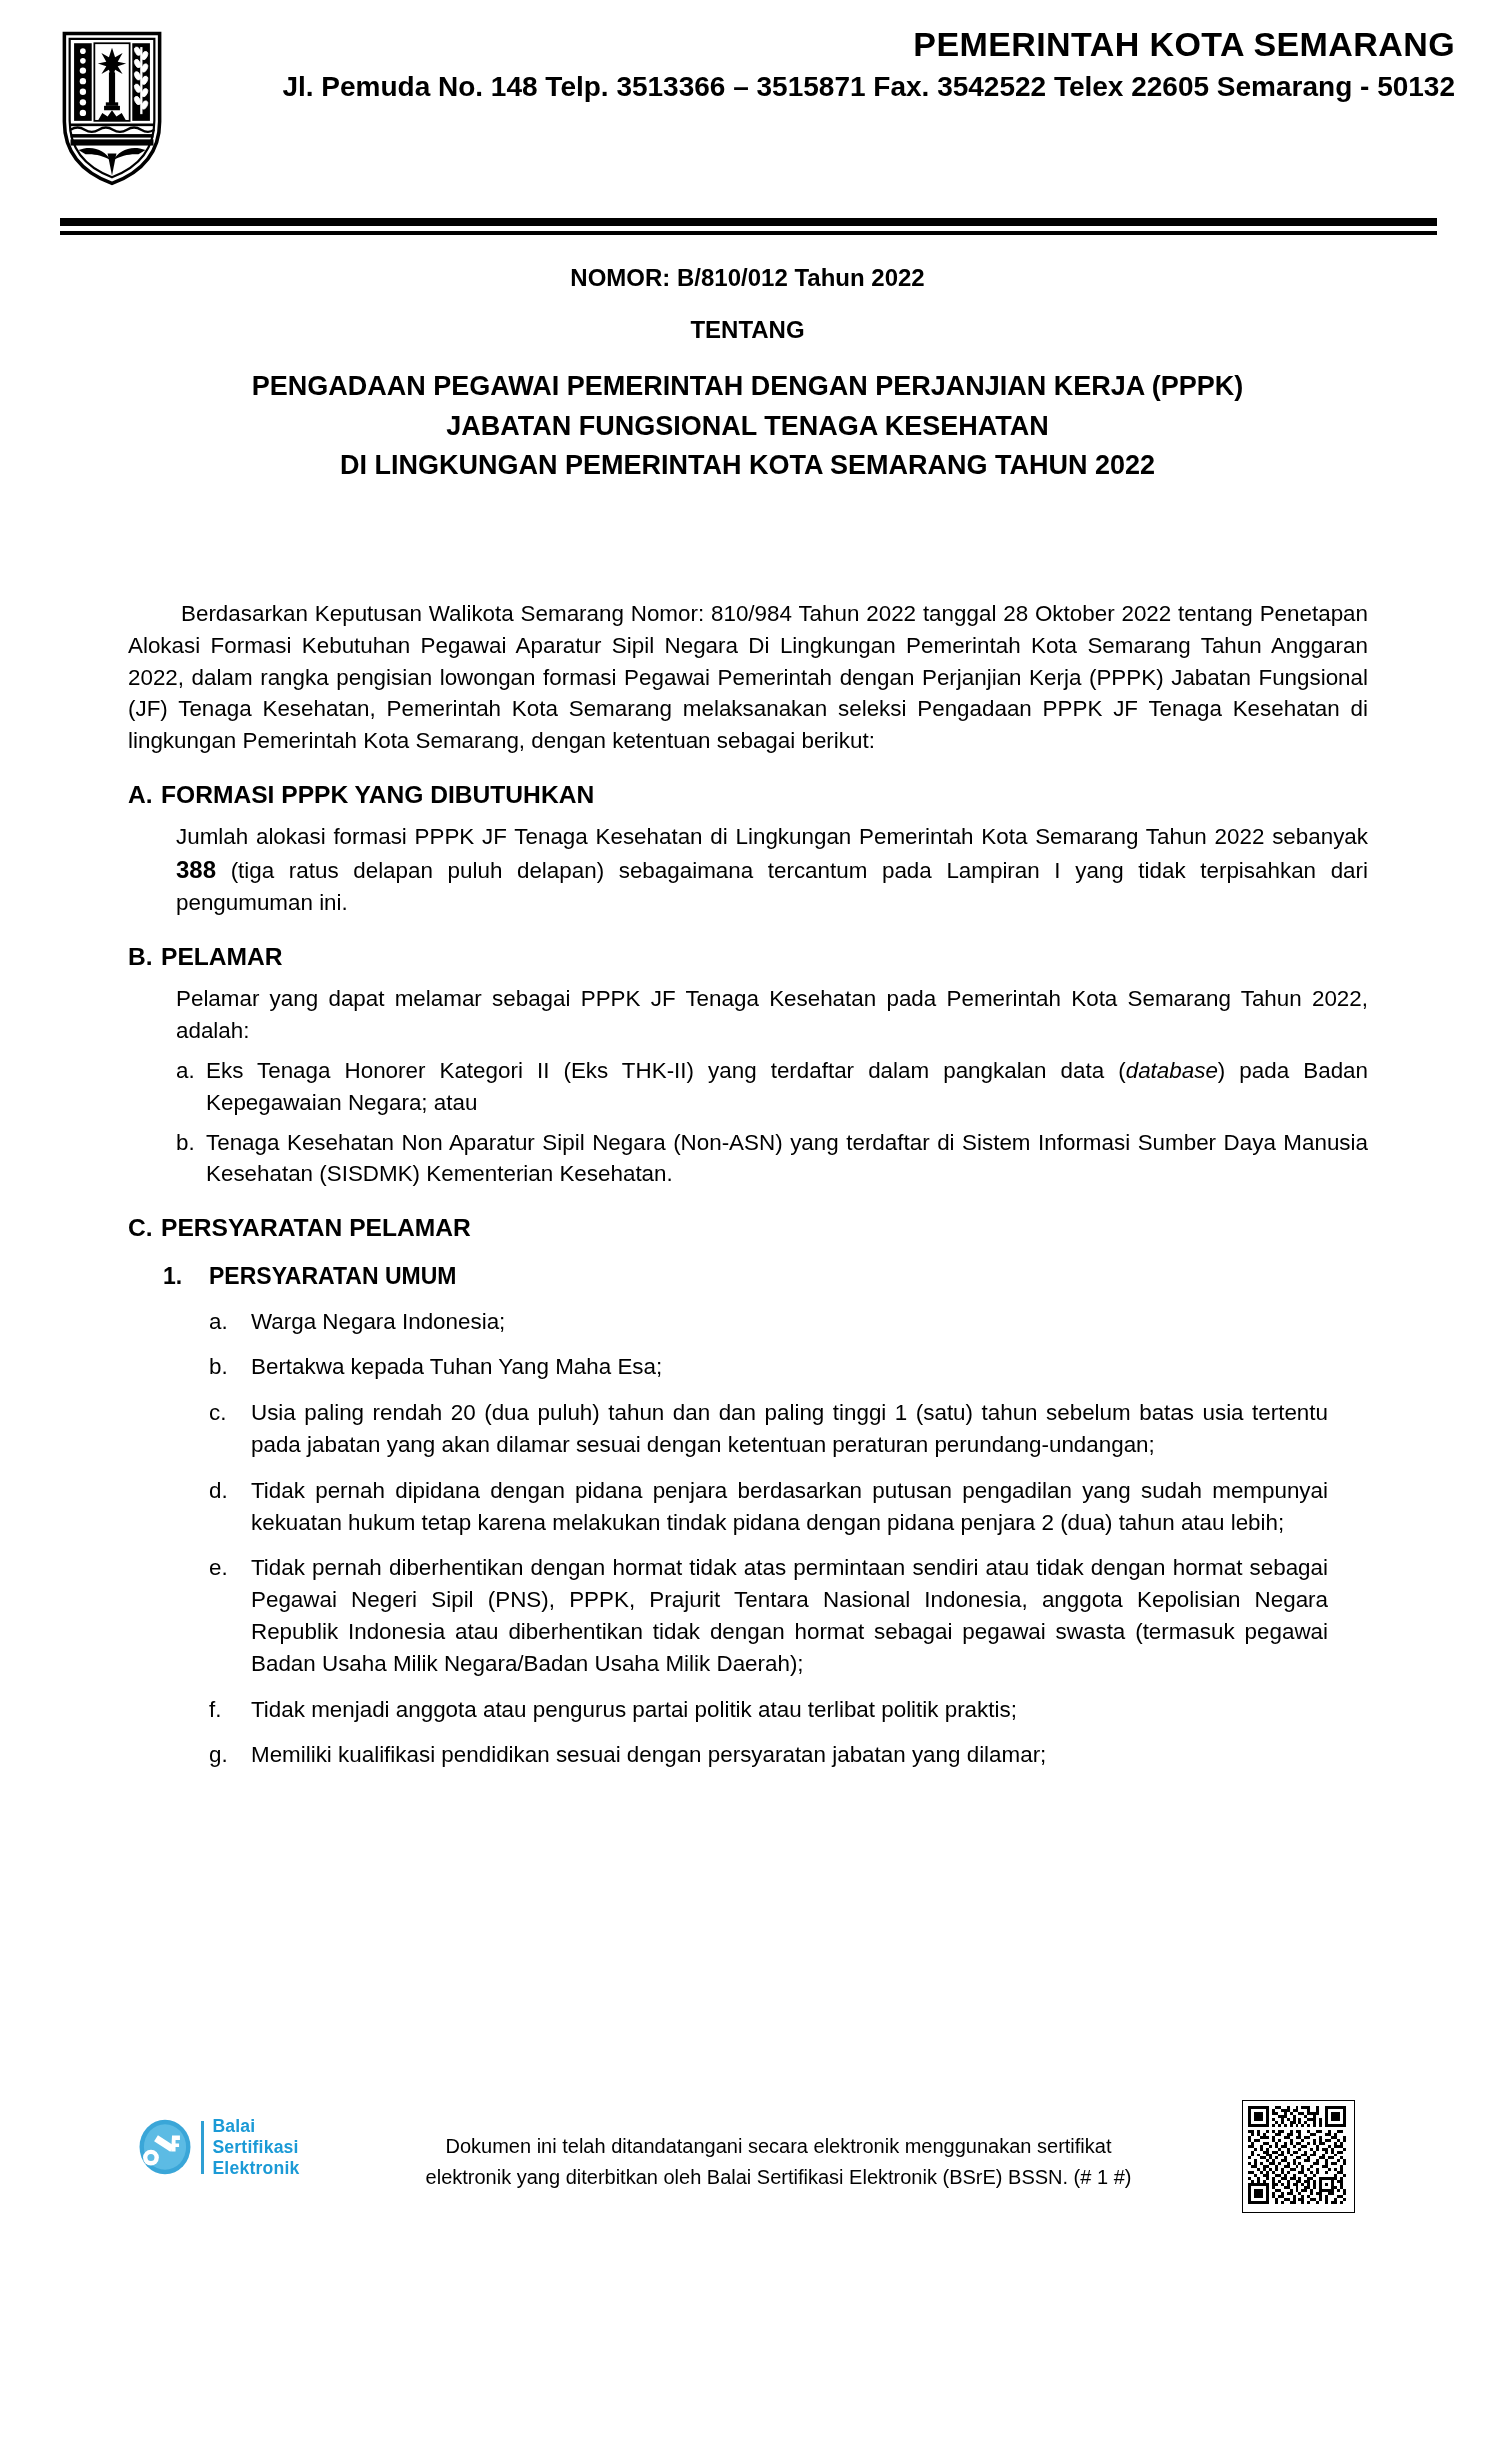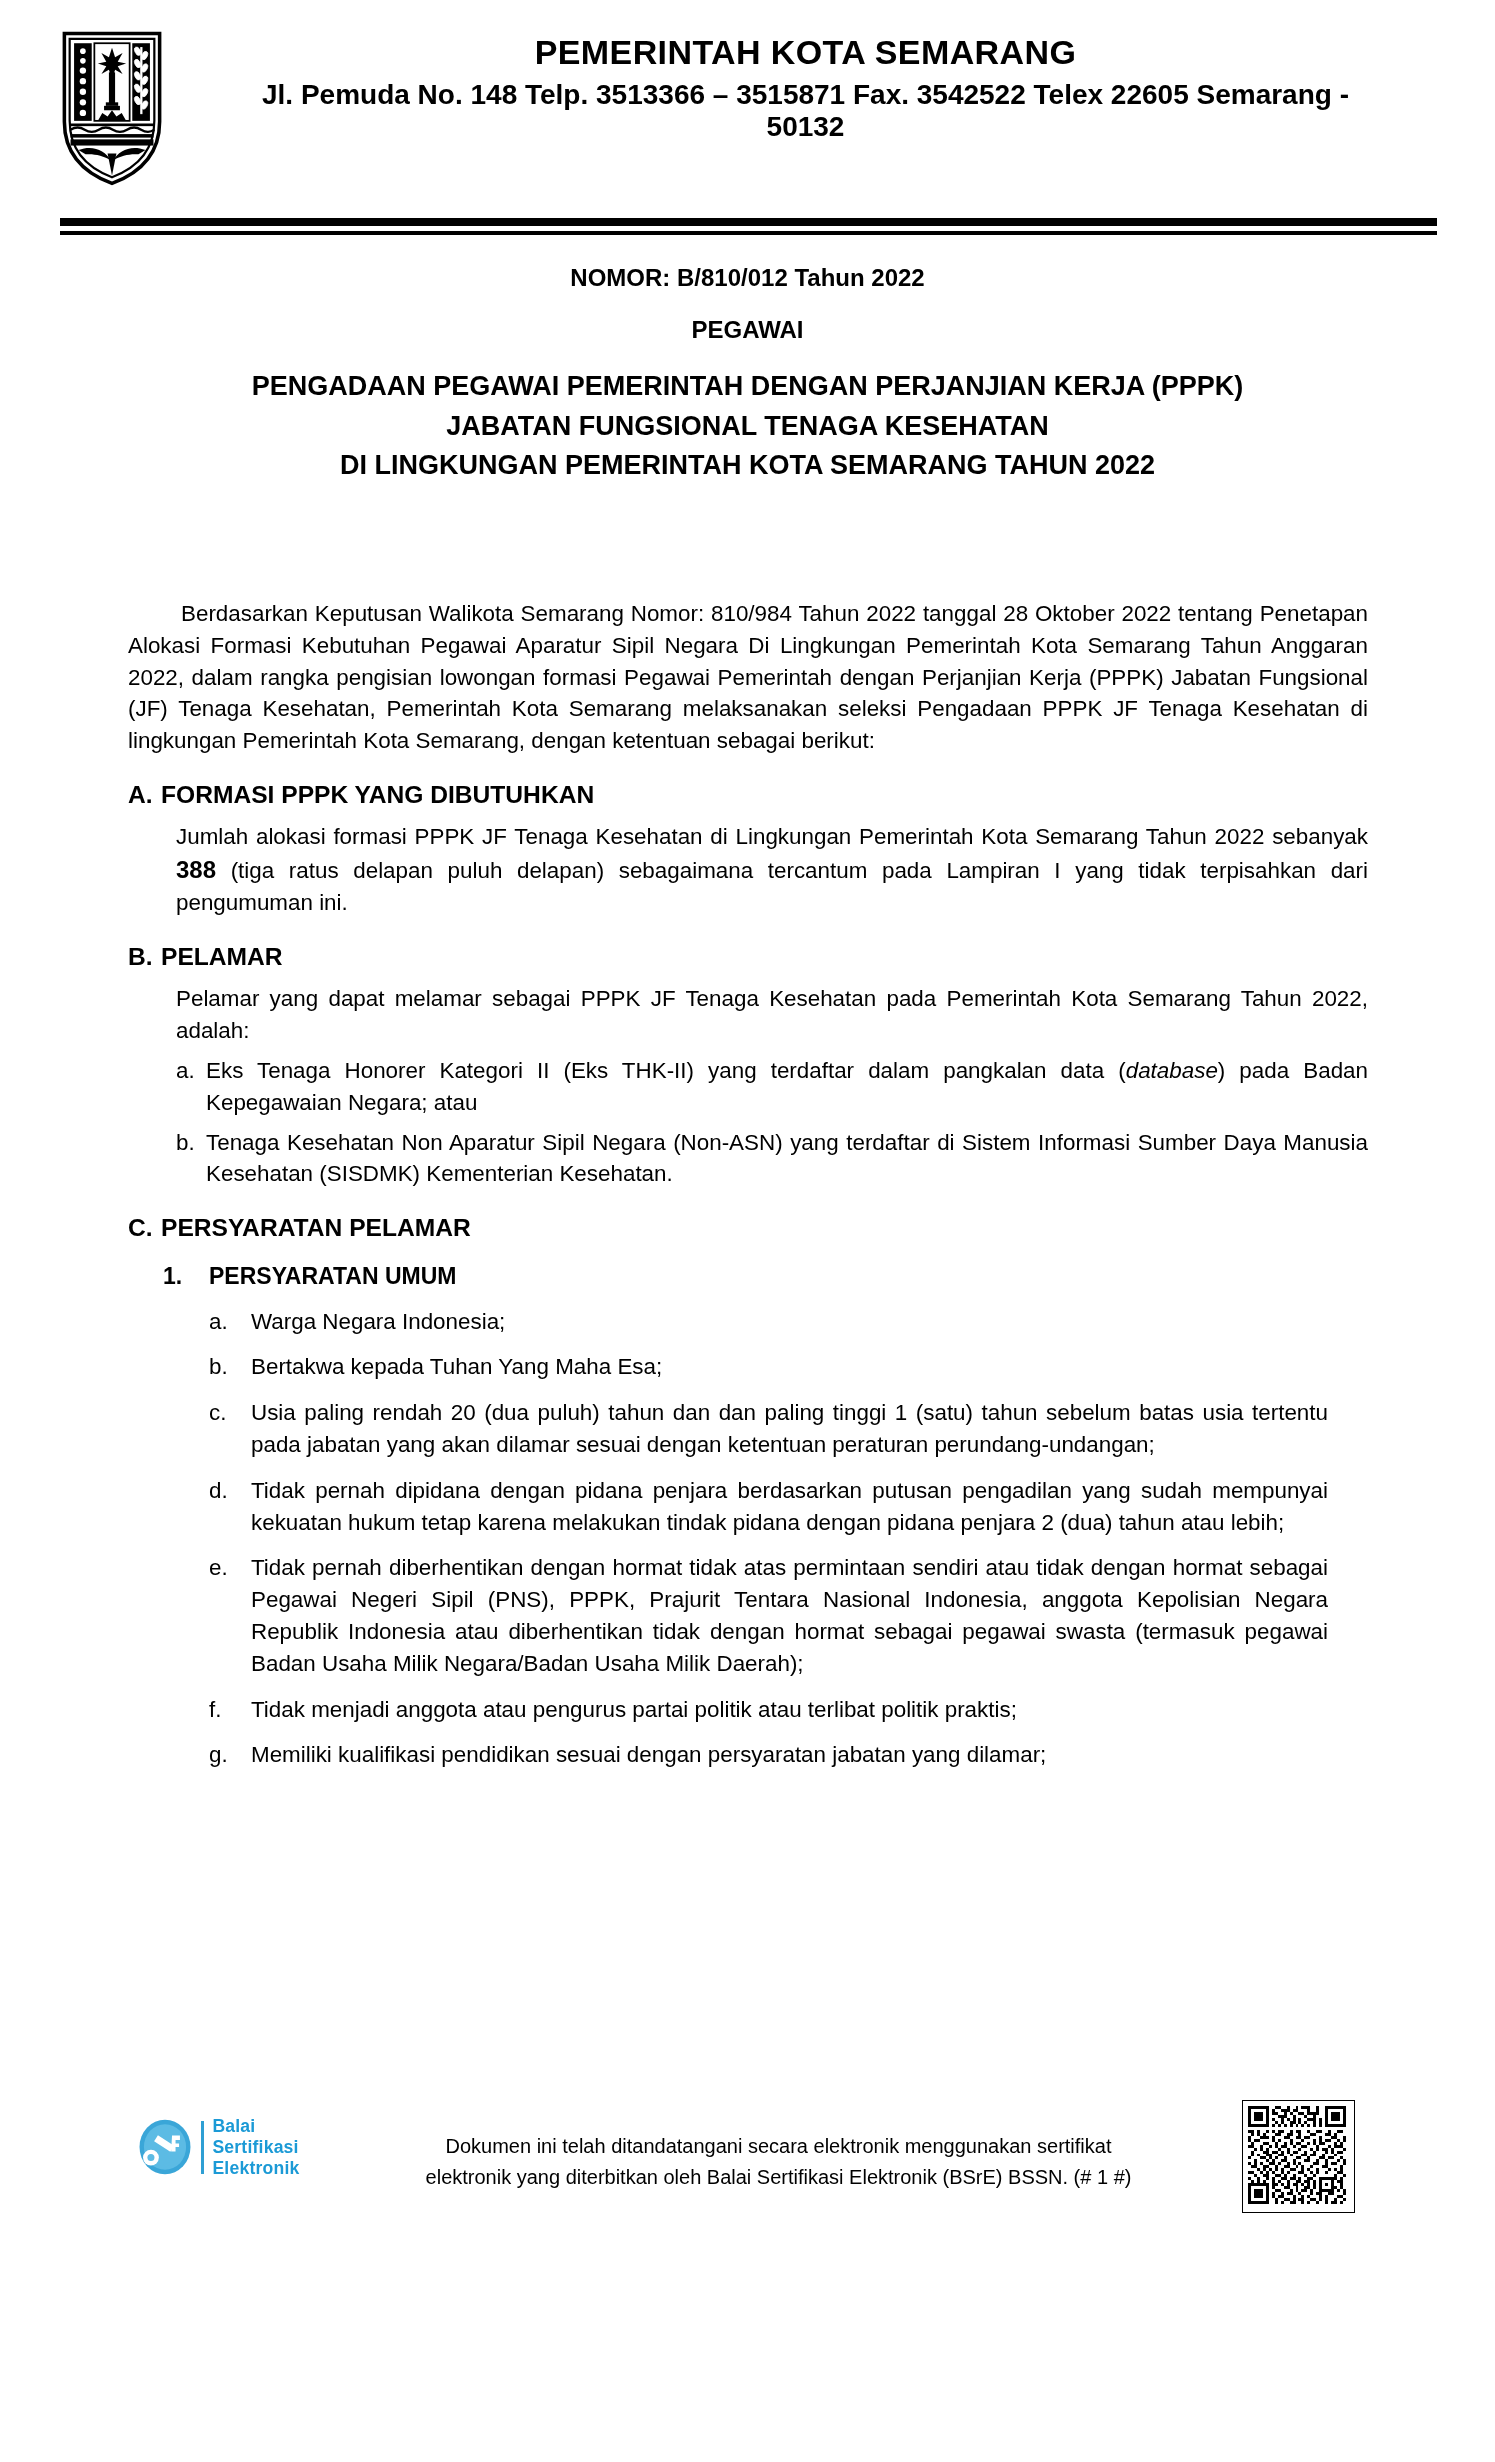--- a/index.html
+++ b/index.html
@@ -39,23 +39,22 @@
     justify-content: center;
     padding-top: 5.3px;
   }
   .crest {
     width: 106px;
     height: 157px;
     display: block;
   }
   .letterhead-text {
     flex: 1;
-    text-align: center;
-    padding-right: 108px;
-    margin-top: 8px;
+    text-align: right;
+    padding-right: 40px;
   }
   .lh-line1 {
     font-size: 34px;
     font-weight: bold;
     letter-spacing: 0.4px;
     line-height: 1.12;
   }
   .lh-line2 {
     font-size: 34px;
     font-weight: bold;
@@ -330,21 +329,21 @@
       <div class="lh-line1">PEMERINTAH KOTA SEMARANG</div>
       <div class="lh-line3">Jl. Pemuda No. 148 Telp. 3513366 – 3515871 Fax. 3542522 Telex 22605 Semarang - 50132</div>
     </div>
   </div>
 
   <div class="rule-thick"></div>
   <div class="rule-thin"></div>
 
   <div class="titleblock">
     <div class="t-nomor">NOMOR: B/810/012 Tahun 2022</div>
-    <div class="t-tentang">PEGAWAI</div>
+    <div class="t-tentang">TENTANG</div>
     <div class="t-subject">
       <div>PENGADAAN PEGAWAI PEMERINTAH DENGAN PERJANJIAN KERJA (PPPK)</div>
       <div>JABATAN FUNGSIONAL TENAGA KESEHATAN</div>
       <div>DI LINGKUNGAN PEMERINTAH KOTA SEMARANG TAHUN 2022</div>
     </div>
   </div>
 
   <div class="body-area">
 
     <p class="para indent">Berdasarkan Keputusan Walikota Semarang Nomor: 810/984 Tahun 2022 tanggal 28 Oktober 2022 tentang Penetapan Alokasi Formasi Kebutuhan Pegawai Aparatur Sipil Negara Di Lingkungan Pemerintah Kota Semarang Tahun Anggaran 2022, dalam rangka pengisian lowongan formasi Pegawai Pemerintah dengan Perjanjian Kerja (PPPK) Jabatan Fungsional (JF) Tenaga Kesehatan, Pemerintah Kota Semarang melaksanakan seleksi Pengadaan PPPK  JF Tenaga Kesehatan di lingkungan Pemerintah Kota Semarang, dengan ketentuan sebagai berikut:</p>

